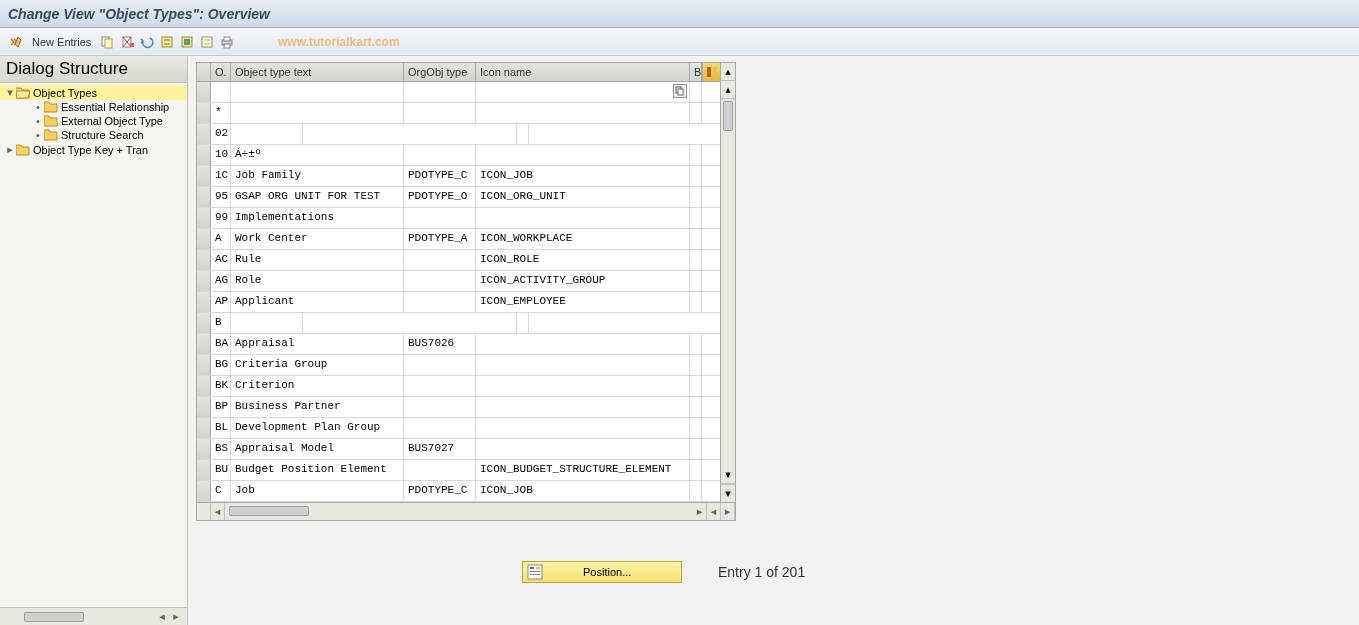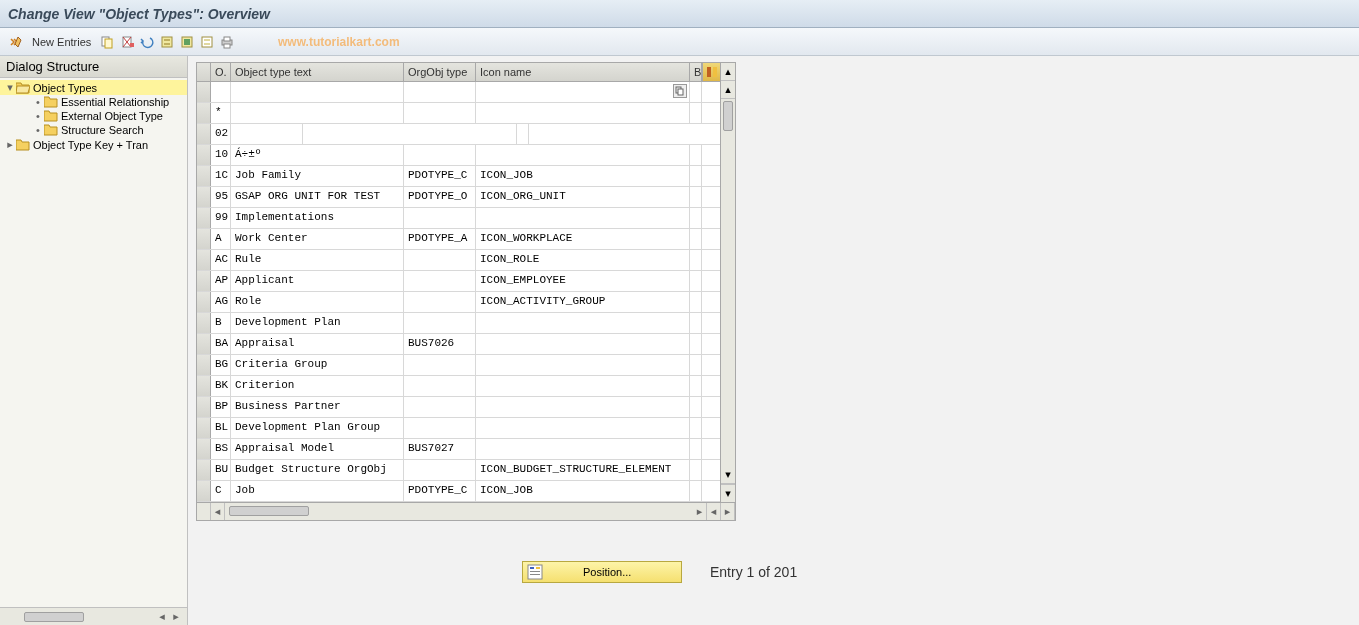--- a/index.html
+++ b/index.html
@@ -9,21 +9,21 @@
     .title-bar h1 { font-size: 14px; font-style: italic; font-weight: bold; color: #3a4a5a; }
     
     .toolbar { background: linear-gradient(#f5f8fb, #e2e8ef); padding: 4px 8px; height: 28px; display: flex; align-items: center; gap: 4px; border-bottom: 1px solid #c0c8d0; position: relative; }
     .toolbar-icon { display: inline-flex; width: 16px; height: 16px; align-items: center; justify-content: center; cursor: pointer; }
     .toolbar-text { color: #333; cursor: pointer; padding: 0 4px; }
     .watermark { position: absolute; left: 278px; color: #f5b366; font-size: 12px; font-weight: bold; opacity: 0.85; pointer-events: none; }
     
     .main-area { display: flex; height: calc(100% - 56px); }
     
     .left-panel { width: 188px; background: #f5f5f0; border-right: 1px solid #c0c0c0; display: flex; flex-direction: column; }
-    .left-header { background: linear-gradient(#e8e8e0, #d8d8d0); padding: 3px 6px; border-bottom: 1px solid #c0c0c0; font-size: 13px; }
+    .left-header { background: linear-gradient(#e8e8e0, #d8d8d0); padding: 3px 6px; border-bottom: 1px solid #c0c0c0; font-size: 17px; }
     .tree { flex: 1; padding: 2px 0; overflow: hidden; }
     .tree-node { display: flex; align-items: center; padding: 1px 4px; cursor: pointer; white-space: nowrap; }
     .tree-node.selected { background: #fef49c; }
     .tree-toggle { width: 12px; display: inline-block; text-align: center; color: #666; }
     .tree-bullet { width: 12px; display: inline-block; text-align: center; color: #666; }
     .folder-icon { display: inline-flex; width: 14px; height: 12px; margin-right: 3px; }
     .tree-label { overflow: hidden; text-overflow: clip; }
     .tree-indent-2 { padding-left: 32px; }
     .left-scroll { height: 18px; background: #e8e8e0; border-top: 1px solid #c0c0c0; display: flex; align-items: center; padding: 0 4px; }
     .h-handle { width: 60px; height: 10px; background: #d0d0d0; border: 1px solid #a0a0a0; border-radius: 2px; margin-left: 20px; }
@@ -58,21 +58,21 @@
     .vscroll-btn:last-child { border-top: 1px solid #c0c0c0; border-bottom: none; }
     .vscroll-track { flex: 1; position: relative; }
     .vscroll-thumb { position: absolute; top: 2px; left: 2px; right: 2px; height: 30px; background: #d0d0d0; border: 1px solid #a0a0a0; border-radius: 2px; }
     
     .grid-hscroll { display: flex; height: 18px; width: 540px; background: #e8e8e0; border: 1px solid #a8a8a8; border-top: none; align-items: center; }
     .grid-hscroll .spacer { width: 14px; border-right: 1px solid #c0c0c0; height: 100%; }
     .grid-hscroll .h-arrow { border-right: 1px solid #c0c0c0; height: 100%; display: flex; align-items: center; justify-content: center; }
     .grid-hscroll .track { flex: 1; height: 100%; position: relative; }
     .grid-hscroll .thumb { position: absolute; left: 4px; top: 3px; width: 80px; height: 10px; background: #d0d0d0; border: 1px solid #a0a0a0; border-radius: 2px; }
     
-    .footer { display: flex; align-items: center; gap: 28px; padding: 10px 16px; margin-top: 30px; margin-left: 310px; }
+    .footer { display: flex; align-items: center; gap: 36px; padding: 10px 16px; margin-top: 30px; margin-left: 310px; }
     .position-btn { display: flex; align-items: center; background: linear-gradient(#fdf4a8, #f5e070); border: 1px solid #b8a840; padding: 2px 8px 2px 4px; cursor: pointer; width: 160px; }
     .position-btn .icon { width: 16px; height: 16px; margin-right: 40px; }
     .footer-text { font-size: 14px; color: #333; }
     
     svg { display: block; }
   </style>
 </head>
 <body>
 
 <div class="title-bar">
@@ -286,38 +286,37 @@
             <div class="grid-row">
               <div class="row-selector"></div>
               <div class="cell col-o">AC</div>
               <div class="cell col-text">Rule</div>
               <div class="cell col-org"></div>
               <div class="cell col-icon">ICON_ROLE</div>
               <div class="cell col-b"></div>
             </div>
             <div class="grid-row">
               <div class="row-selector"></div>
+              <div class="cell col-o">AG</div>
+              <div class="cell col-text">Role</div>
+              <div class="cell col-org"></div>
+              <div class="cell col-icon">ICON_ACTIVITY_GROUP</div>
+              <div class="cell col-b"></div>
+            </div>
+            <div class="grid-row">
+              <div class="row-selector"></div>
               <div class="cell col-o">AP</div>
               <div class="cell col-text">Applicant</div>
               <div class="cell col-org"></div>
               <div class="cell col-icon">ICON_EMPLOYEE</div>
               <div class="cell col-b"></div>
             </div>
             <div class="grid-row">
               <div class="row-selector"></div>
-              <div class="cell col-o">AG</div>
-              <div class="cell col-text">Role</div>
-              <div class="cell col-org"></div>
-              <div class="cell col-icon">ICON_ACTIVITY_GROUP</div>
-              <div class="cell col-b"></div>
-            </div>
-            <div class="grid-row">
-              <div class="row-selector"></div>
               <div class="cell col-o">B</div>
-              <div class="cell col-text">Development Plan</div>
               <div class="cell col-org"></div>
               <div class="cell col-icon"></div>
               <div class="cell col-b"></div>
             </div>
             <div class="grid-row">
               <div class="row-selector"></div>
               <div class="cell col-o">BA</div>
               <div class="cell col-text">Appraisal</div>
               <div class="cell col-org">BUS7026</div>
               <div class="cell col-icon"></div>
@@ -359,21 +358,21 @@
               <div class="row-selector"></div>
               <div class="cell col-o">BS</div>
               <div class="cell col-text">Appraisal Model</div>
               <div class="cell col-org">BUS7027</div>
               <div class="cell col-icon"></div>
               <div class="cell col-b"></div>
             </div>
             <div class="grid-row">
               <div class="row-selector"></div>
               <div class="cell col-o">BU</div>
-              <div class="cell col-text">Budget Structure OrgObj</div>
+              <div class="cell col-text">Budget Position Element</div>
               <div class="cell col-org"></div>
               <div class="cell col-icon">ICON_BUDGET_STRUCTURE_ELEMENT</div>
               <div class="cell col-b"></div>
             </div>
             <div class="grid-row">
               <div class="row-selector"></div>
               <div class="cell col-o">C</div>
               <div class="cell col-text">Job</div>
               <div class="cell col-org">PDOTYPE_C</div>
               <div class="cell col-icon">ICON_JOB</div>

